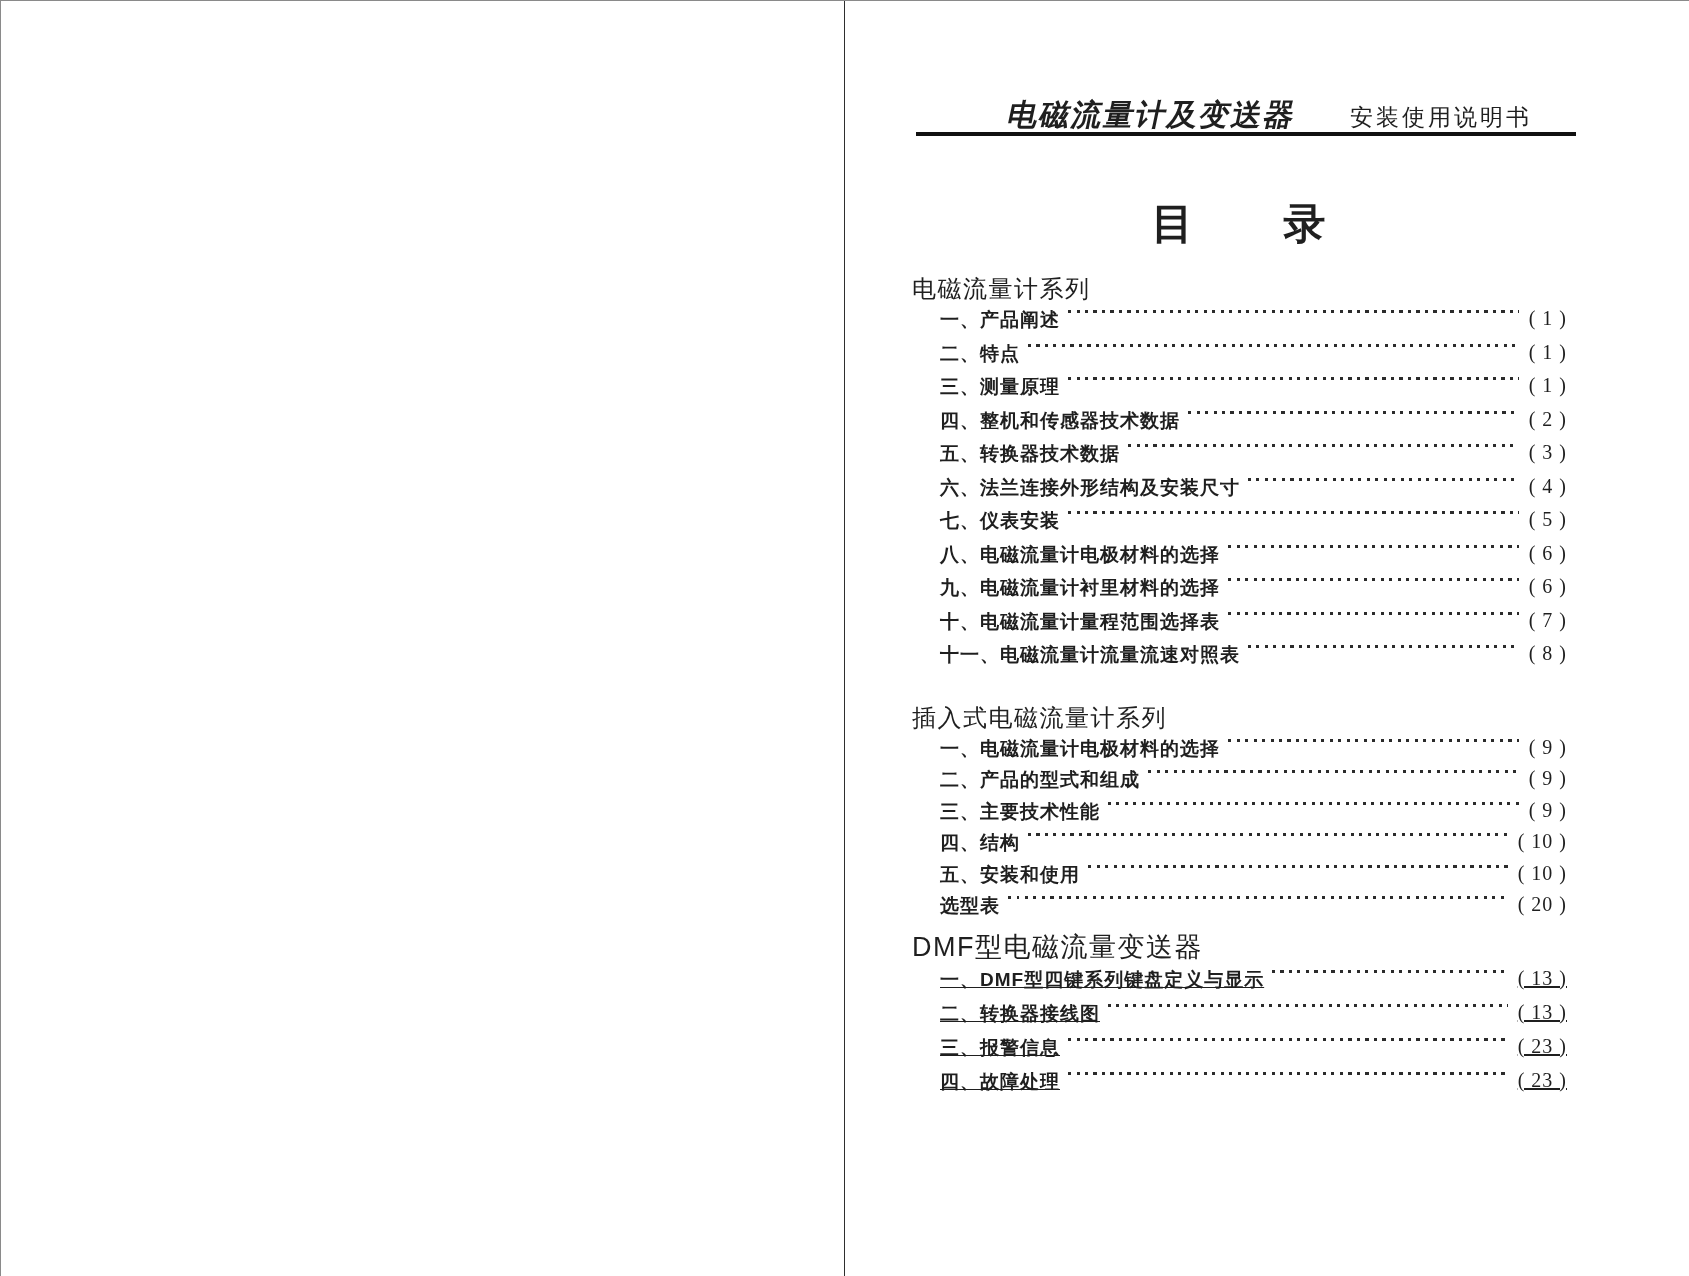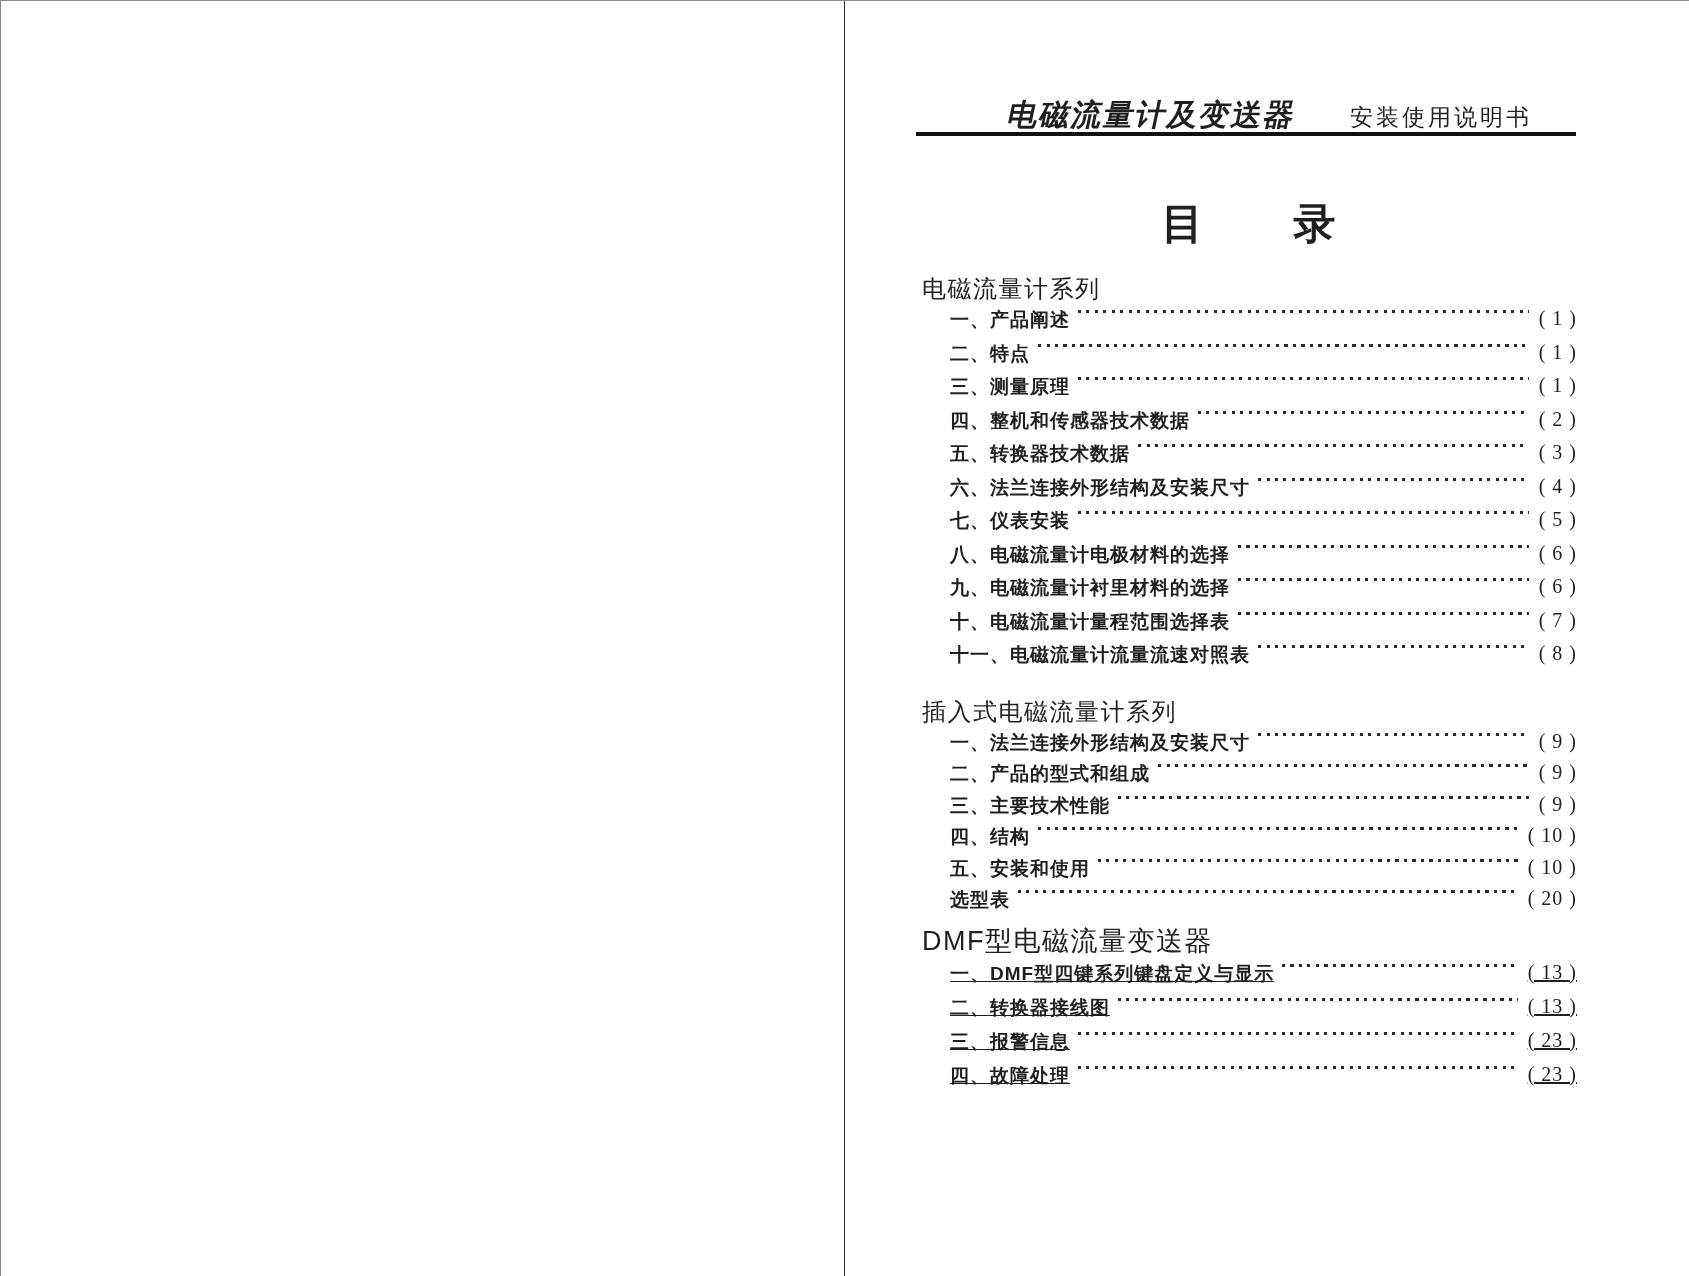--- a/index.html
+++ b/index.html
@@ -13,26 +13,26 @@
   .divider{position:absolute;left:843px;top:0;width:2px;height:1276px;background:#2e2e2e;}
 
   
   .header{position:absolute;left:163px;top:94px;display:flex;align-items:baseline;gap:12px;white-space:nowrap;}
   .h-italic{display:inline-block;font-size:30px;font-weight:700;letter-spacing:2px;
             transform:skewX(-12deg);}
   .h-sub{font-size:23px;font-weight:500;letter-spacing:3px;margin-left:42px;}
   .rule{position:absolute;left:71px;top:131px;width:660px;height:4px;background:#111111;}
 
   
-  .toc{position:absolute;left:77px;top:0;width:655px;}
+  .toc{position:absolute;left:67px;top:0;width:655px;}
   .toc-title{margin-top:200px;height:46px;line-height:46px;text-align:center;
              font-size:42px;font-weight:800;letter-spacing:2px;}
   .heading{font-size:24px;font-weight:400;letter-spacing:1.5px;line-height:36px;height:36px;}
   .sec0 .heading{margin-top:24px;}
-  .sec1 .heading{margin-top:18px;}
+  .sec1 .heading{margin-top:24px;}
   .sec2 .heading{margin-top:2px;font-size:27px;line-height:40px;height:40px;}
   .row{display:flex;align-items:flex-start;padding-left:28px;font-size:19px;font-weight:600;}
   .sec0 .row{height:33.5px;}
   .sec1 .row{height:31.5px;}
   .sec2 .row{height:34px;text-decoration:underline;}
   .lbl{white-space:nowrap;letter-spacing:1px;}
   .leader{flex:1;height:3px;margin:0 10px 0 8px;position:relative;top:3px;
           background:repeating-linear-gradient(90deg,#2b2b2b 0 3px,transparent 3px 8.5px);}
   .pg{font-family:"Liberation Serif", serif;font-size:20px;font-weight:400;
       white-space:pre;letter-spacing:1px;}
@@ -106,21 +106,21 @@
             </div>
             <div class="row">
               <span class="lbl">十一、电磁流量计流量流速对照表</span>
               <span class="leader"></span>
               <span class="pg">( 8 )</span>
             </div>
           </div>
           <div class="section sec1">
             <div class="heading">插入式电磁流量计系列</div>
             <div class="row">
-              <span class="lbl">一、法兰连接外形结构及安装尺寸</span>
+              <span class="lbl">一、电磁流量计电极材料的选择</span>
               <span class="leader"></span>
               <span class="pg">( 9 )</span>
             </div>
             <div class="row">
               <span class="lbl">二、产品的型式和组成</span>
               <span class="leader"></span>
               <span class="pg">( 9 )</span>
             </div>
             <div class="row">
               <span class="lbl">三、主要技术性能</span>

